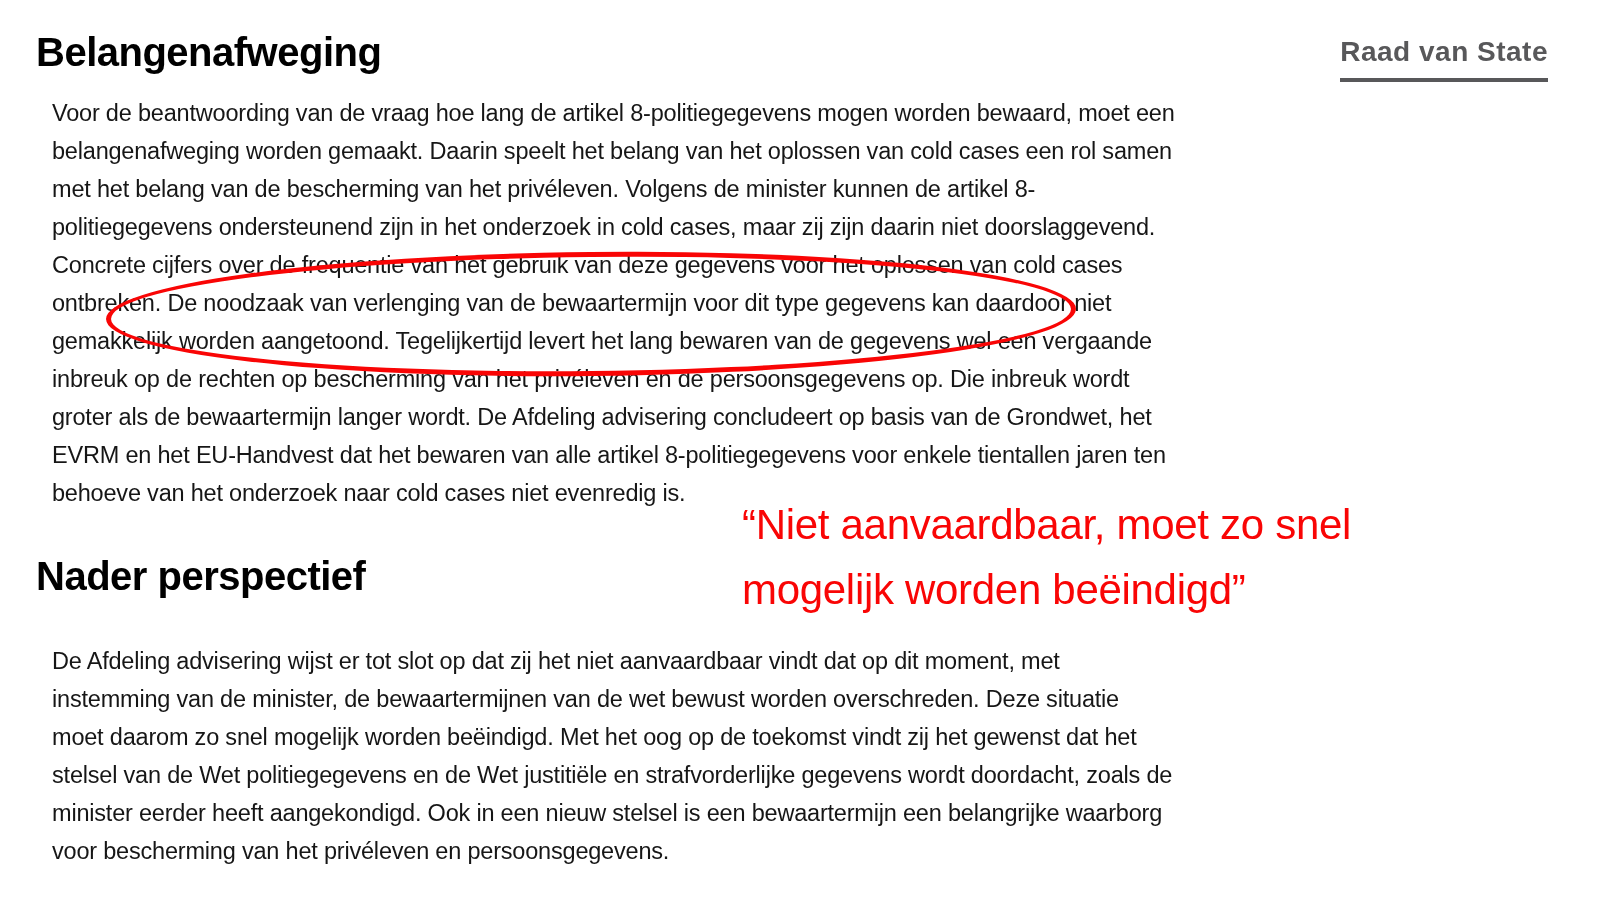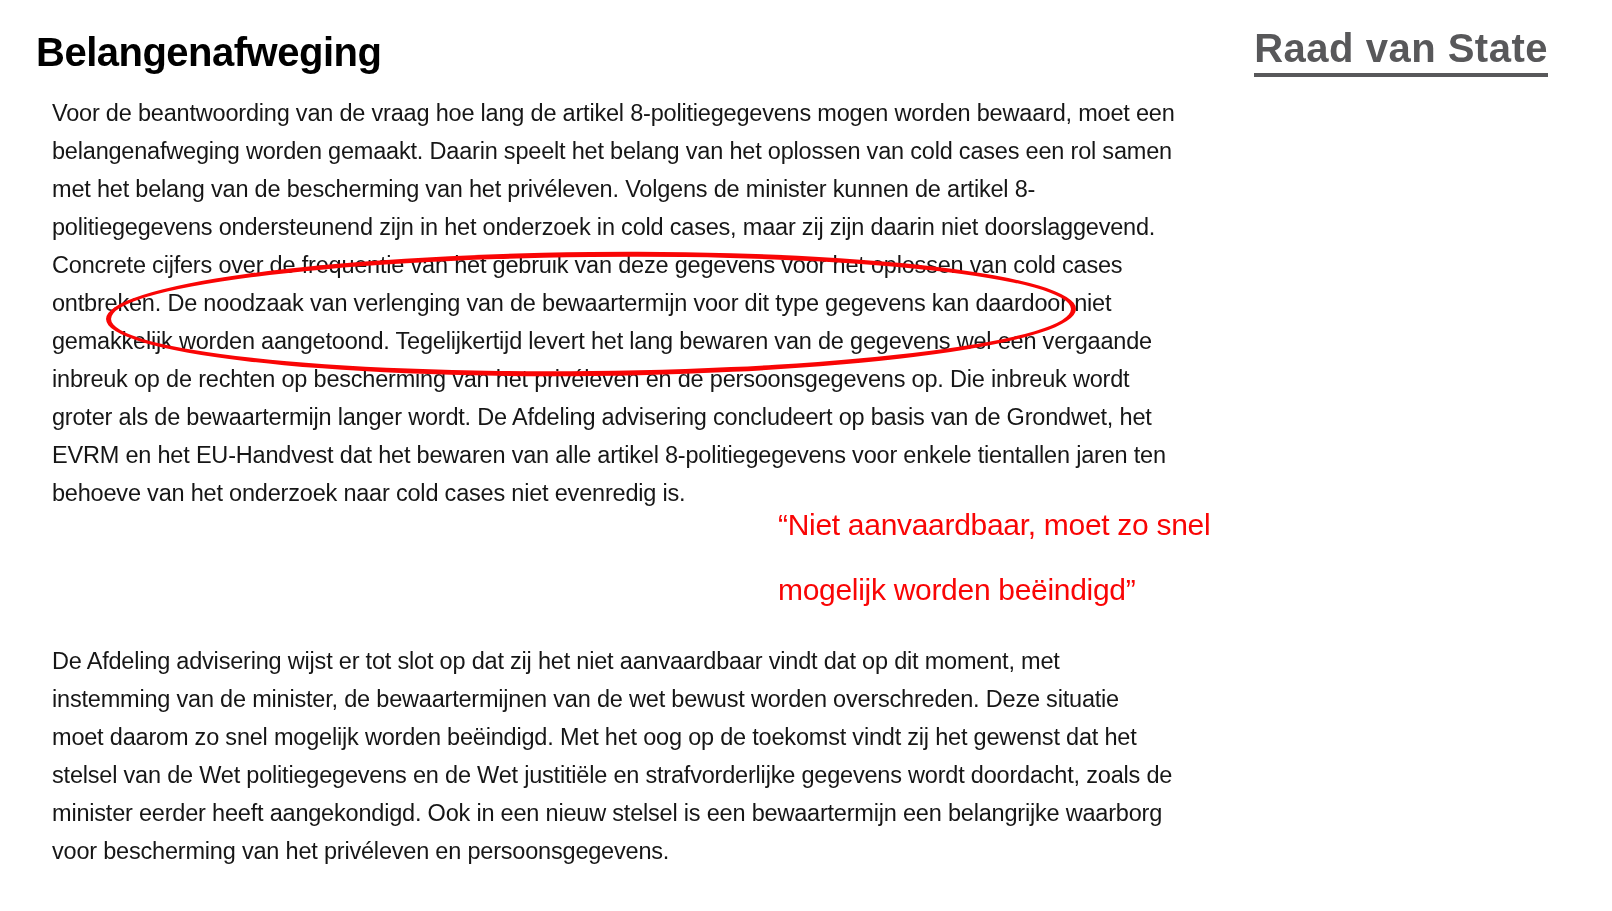--- a/index.html
+++ b/index.html
@@ -10,28 +10,28 @@
   .page {
     position: relative;
     width: 1612px;
     height: 911px;
     background: #ffffff;
     overflow: hidden;
     font-family: "Liberation Sans", sans-serif;
   }
   .logo {
     position: absolute;
-    top: 26px;
+    top: 36px;
     right: 64px;
-    font-size: 40px;
+    font-size: 28px;
     font-weight: bold;
     color: #58585a;
     letter-spacing: 0.5px;
     border-bottom: 4px solid #58585a;
-    padding-bottom: 2px;
+    padding-bottom: 10px;
     white-space: nowrap;
   }
   .heading {
     position: absolute;
     left: 36px;
     margin: 0;
     font-size: 40px;
     font-weight: bold;
     color: #000000;
     letter-spacing: -0.5px;
@@ -61,26 +61,25 @@
     height: 114px;
     border: 5px solid #f90505;
     border-radius: 50%;
     transform: rotate(-0.6deg);
     pointer-events: none;
   }
   .quote-annotation {
     position: absolute;
     left: 742px;
     top: 492px;
-    font-size: 30px;
+    font-size: 42px;
     line-height: 65px;
     color: #f90505;
     white-space: pre-line;
     letter-spacing: -0.3px;
-    margin-left: 36px;
   }
 </style>
 </head>
 <body>
 
 <div class="page">
 
   <div class="logo">Raad van State</div>
 
   <h1 class="heading heading-1">Belangenafweging</h1>
@@ -95,20 +94,21 @@
 inbreuk op de rechten op bescherming van het privéleven en de persoonsgegevens op. Die inbreuk wordt
 groter als de bewaartermijn langer wordt. De Afdeling advisering concludeert op basis van de Grondwet, het
 EVRM en het EU-Handvest dat het bewaren van alle artikel 8-politiegegevens voor enkele tientallen jaren ten
 behoeve van het onderzoek naar cold cases niet evenredig is.</div>
 
   <div class="ellipse-annotation"></div>
 
   <div class="quote-annotation">“Niet aanvaardbaar, moet zo snel
 mogelijk worden beëindigd”</div>
 
+  <h1 class="heading heading-2">Nader perspectief</h1>
 
   <div class="para para-2">De Afdeling advisering wijst er tot slot op dat zij het niet aanvaardbaar vindt dat op dit moment, met
 instemming van de minister, de bewaartermijnen van de wet bewust worden overschreden. Deze situatie
 moet daarom zo snel mogelijk worden beëindigd. Met het oog op de toekomst vindt zij het gewenst dat het
 stelsel van de Wet politiegegevens en de Wet justitiële en strafvorderlijke gegevens wordt doordacht, zoals de
 minister eerder heeft aangekondigd. Ook in een nieuw stelsel is een bewaartermijn een belangrijke waarborg
 voor bescherming van het privéleven en persoonsgegevens.</div>
 
 </div>
 

